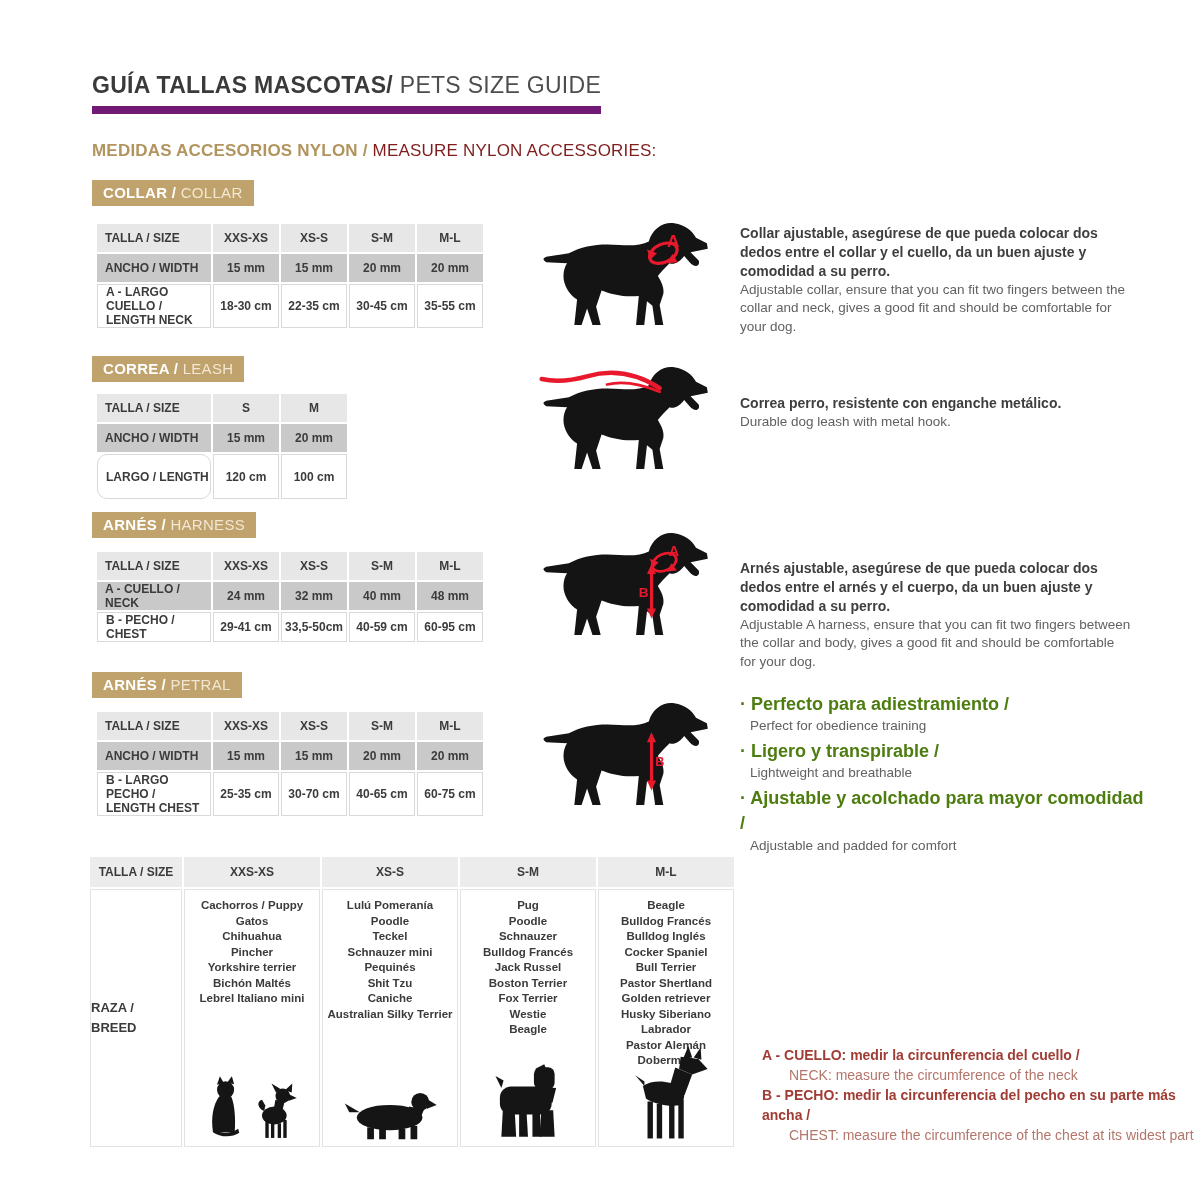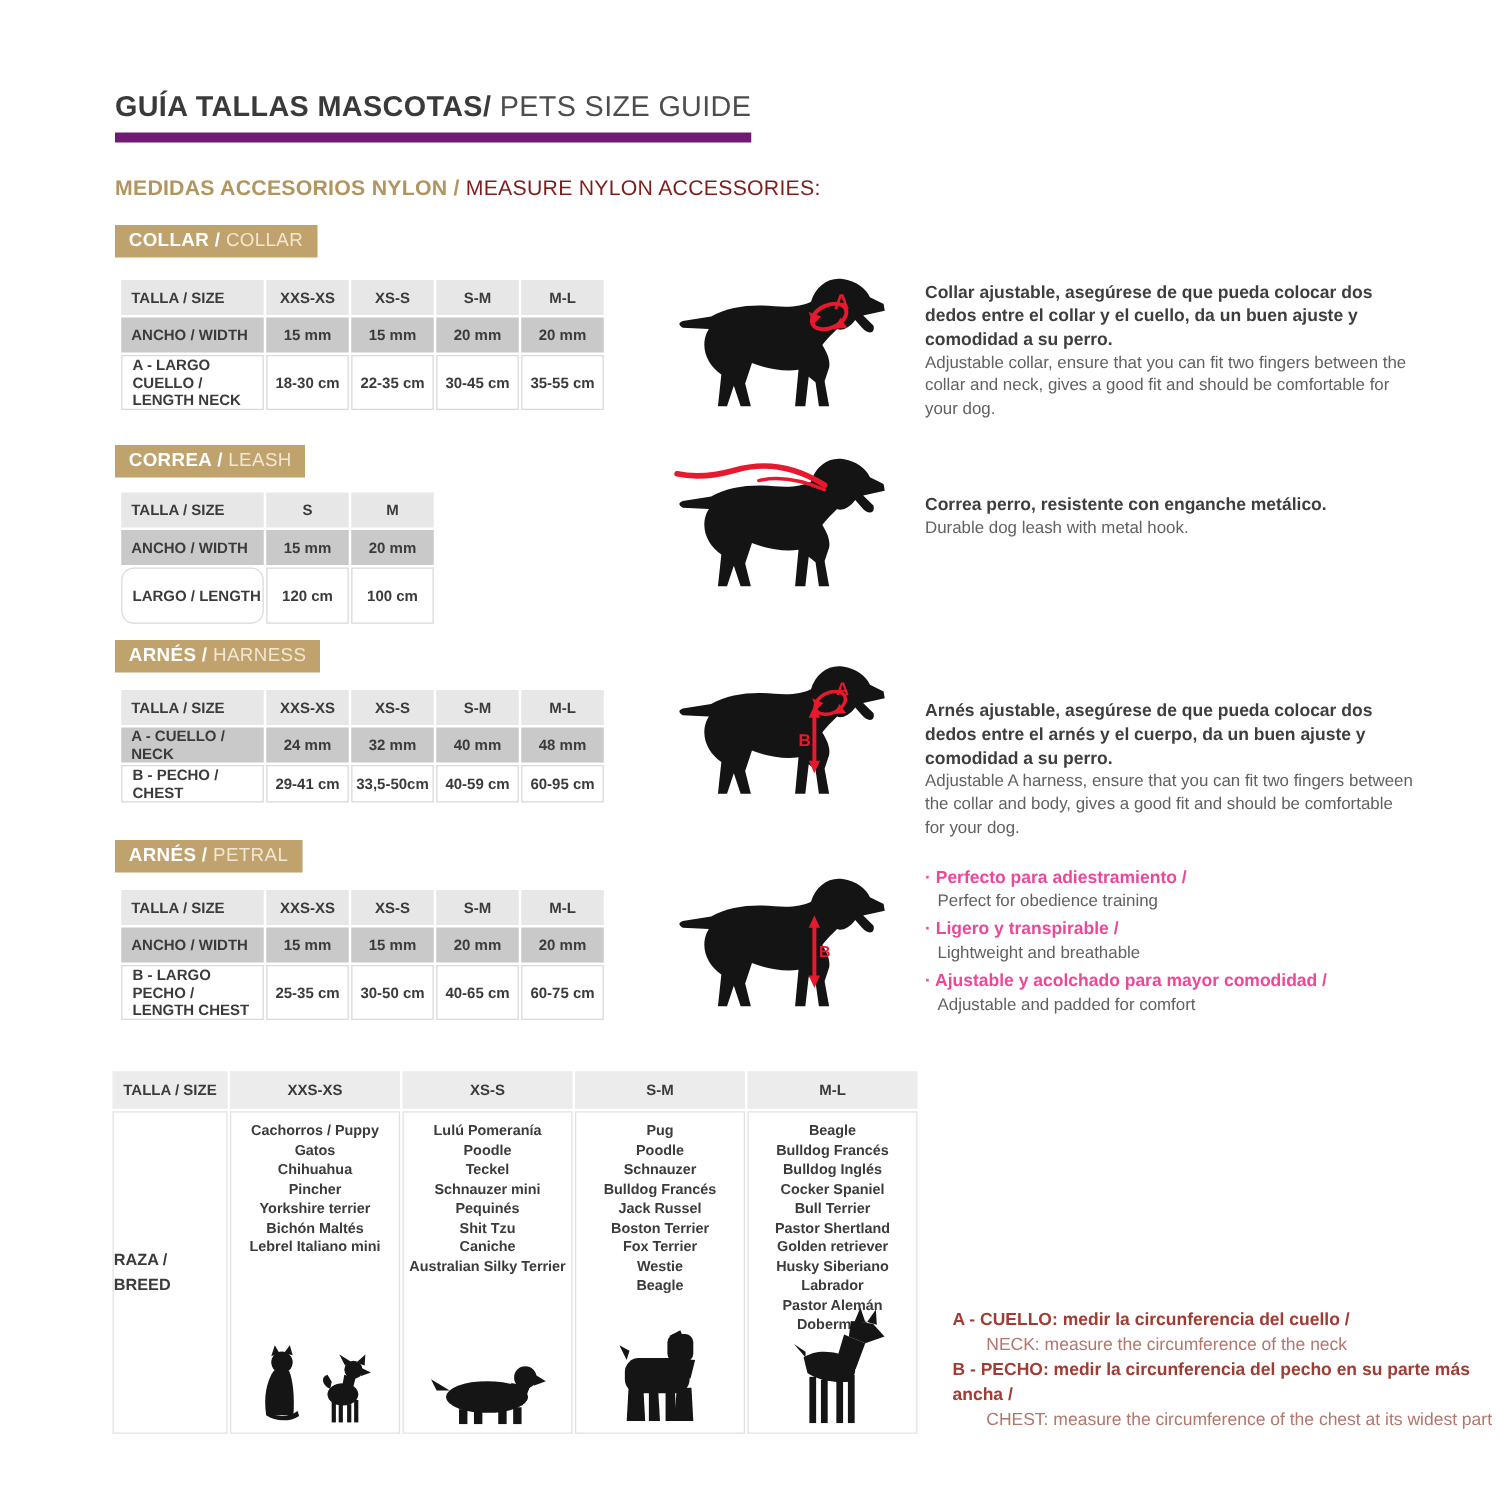--- a/index.html
+++ b/index.html
@@ -25,21 +25,21 @@
   .r-head th { background:#e7e7e7; height:28px; }
   .r-mid  td { background:#c9c9c9; height:28px; }
   .r-low  td { background:#fff; border:1px solid #d9d9d9; height:42px; }
   .pre { white-space:pre-line; line-height:14px; }
 
   .desc { font-size:13.5px; line-height:1.36; width:392px; }
   .desc .es { font-weight:bold; color:#3e3e3e; font-size:14px; }
   .desc .en { font-weight:normal; color:#616161; }
 
   .bullets { font-size:13.5px; line-height:1.4; width:410px; }
-  .bullet-es { font-weight:bold; color:#ec4899; font-size:14px; }
+  .bullet-es { font-weight:bold; color:#4d7c0f; font-size:18px; }
   .bullet-es::before { content:"· "; }
   .bullet-en { color:#616161; padding-left:10px; margin-bottom:3px; }
 
   .breed-table { font-size:12px; color:#3b3b3b; }
   .breed-table th { background:#ececec; height:30px; font-weight:bold; }
   .breed-table td { background:#fff; border:1px solid #e2e2e2; vertical-align:top; position:relative; }
   .bt-label { vertical-align:middle !important; text-align:left; font-weight:bold; font-size:13px;
               white-space:pre-line; line-height:20px; }
   .bt-cell { height:258px; }
   .breed-list { white-space:pre-line; text-align:center; font-weight:bold; font-size:11.5px;
@@ -239,21 +239,21 @@
       <td class="lbl">ANCHO / WIDTH</td>
       <td>15 mm</td>
       <td>15 mm</td>
       <td>20 mm</td>
       <td>20 mm</td>
     </tr>
     <tr class="r-low">
       <td class="lbl pre">B - LARGO PECHO /
 LENGTH CHEST</td>
       <td>25-35 cm</td>
-      <td>30-50 cm</td>
+      <td>30-70 cm</td>
       <td>40-65 cm</td>
       <td>60-75 cm</td>
     </tr>
   </tbody>
     </table>
   <svg class="abs" style="left:532px; top:696px;" width="190" height="118" viewBox="0 0 200 130">
     <use href="#dogbody"></use>
     <g>
       <line x1="127" y1="48" x2="127" y2="96" stroke="#e8192c" stroke-width="3.5"></line>
       <path d="M127,40 l-5,11 l10,0 z" fill="#e8192c"></path>

